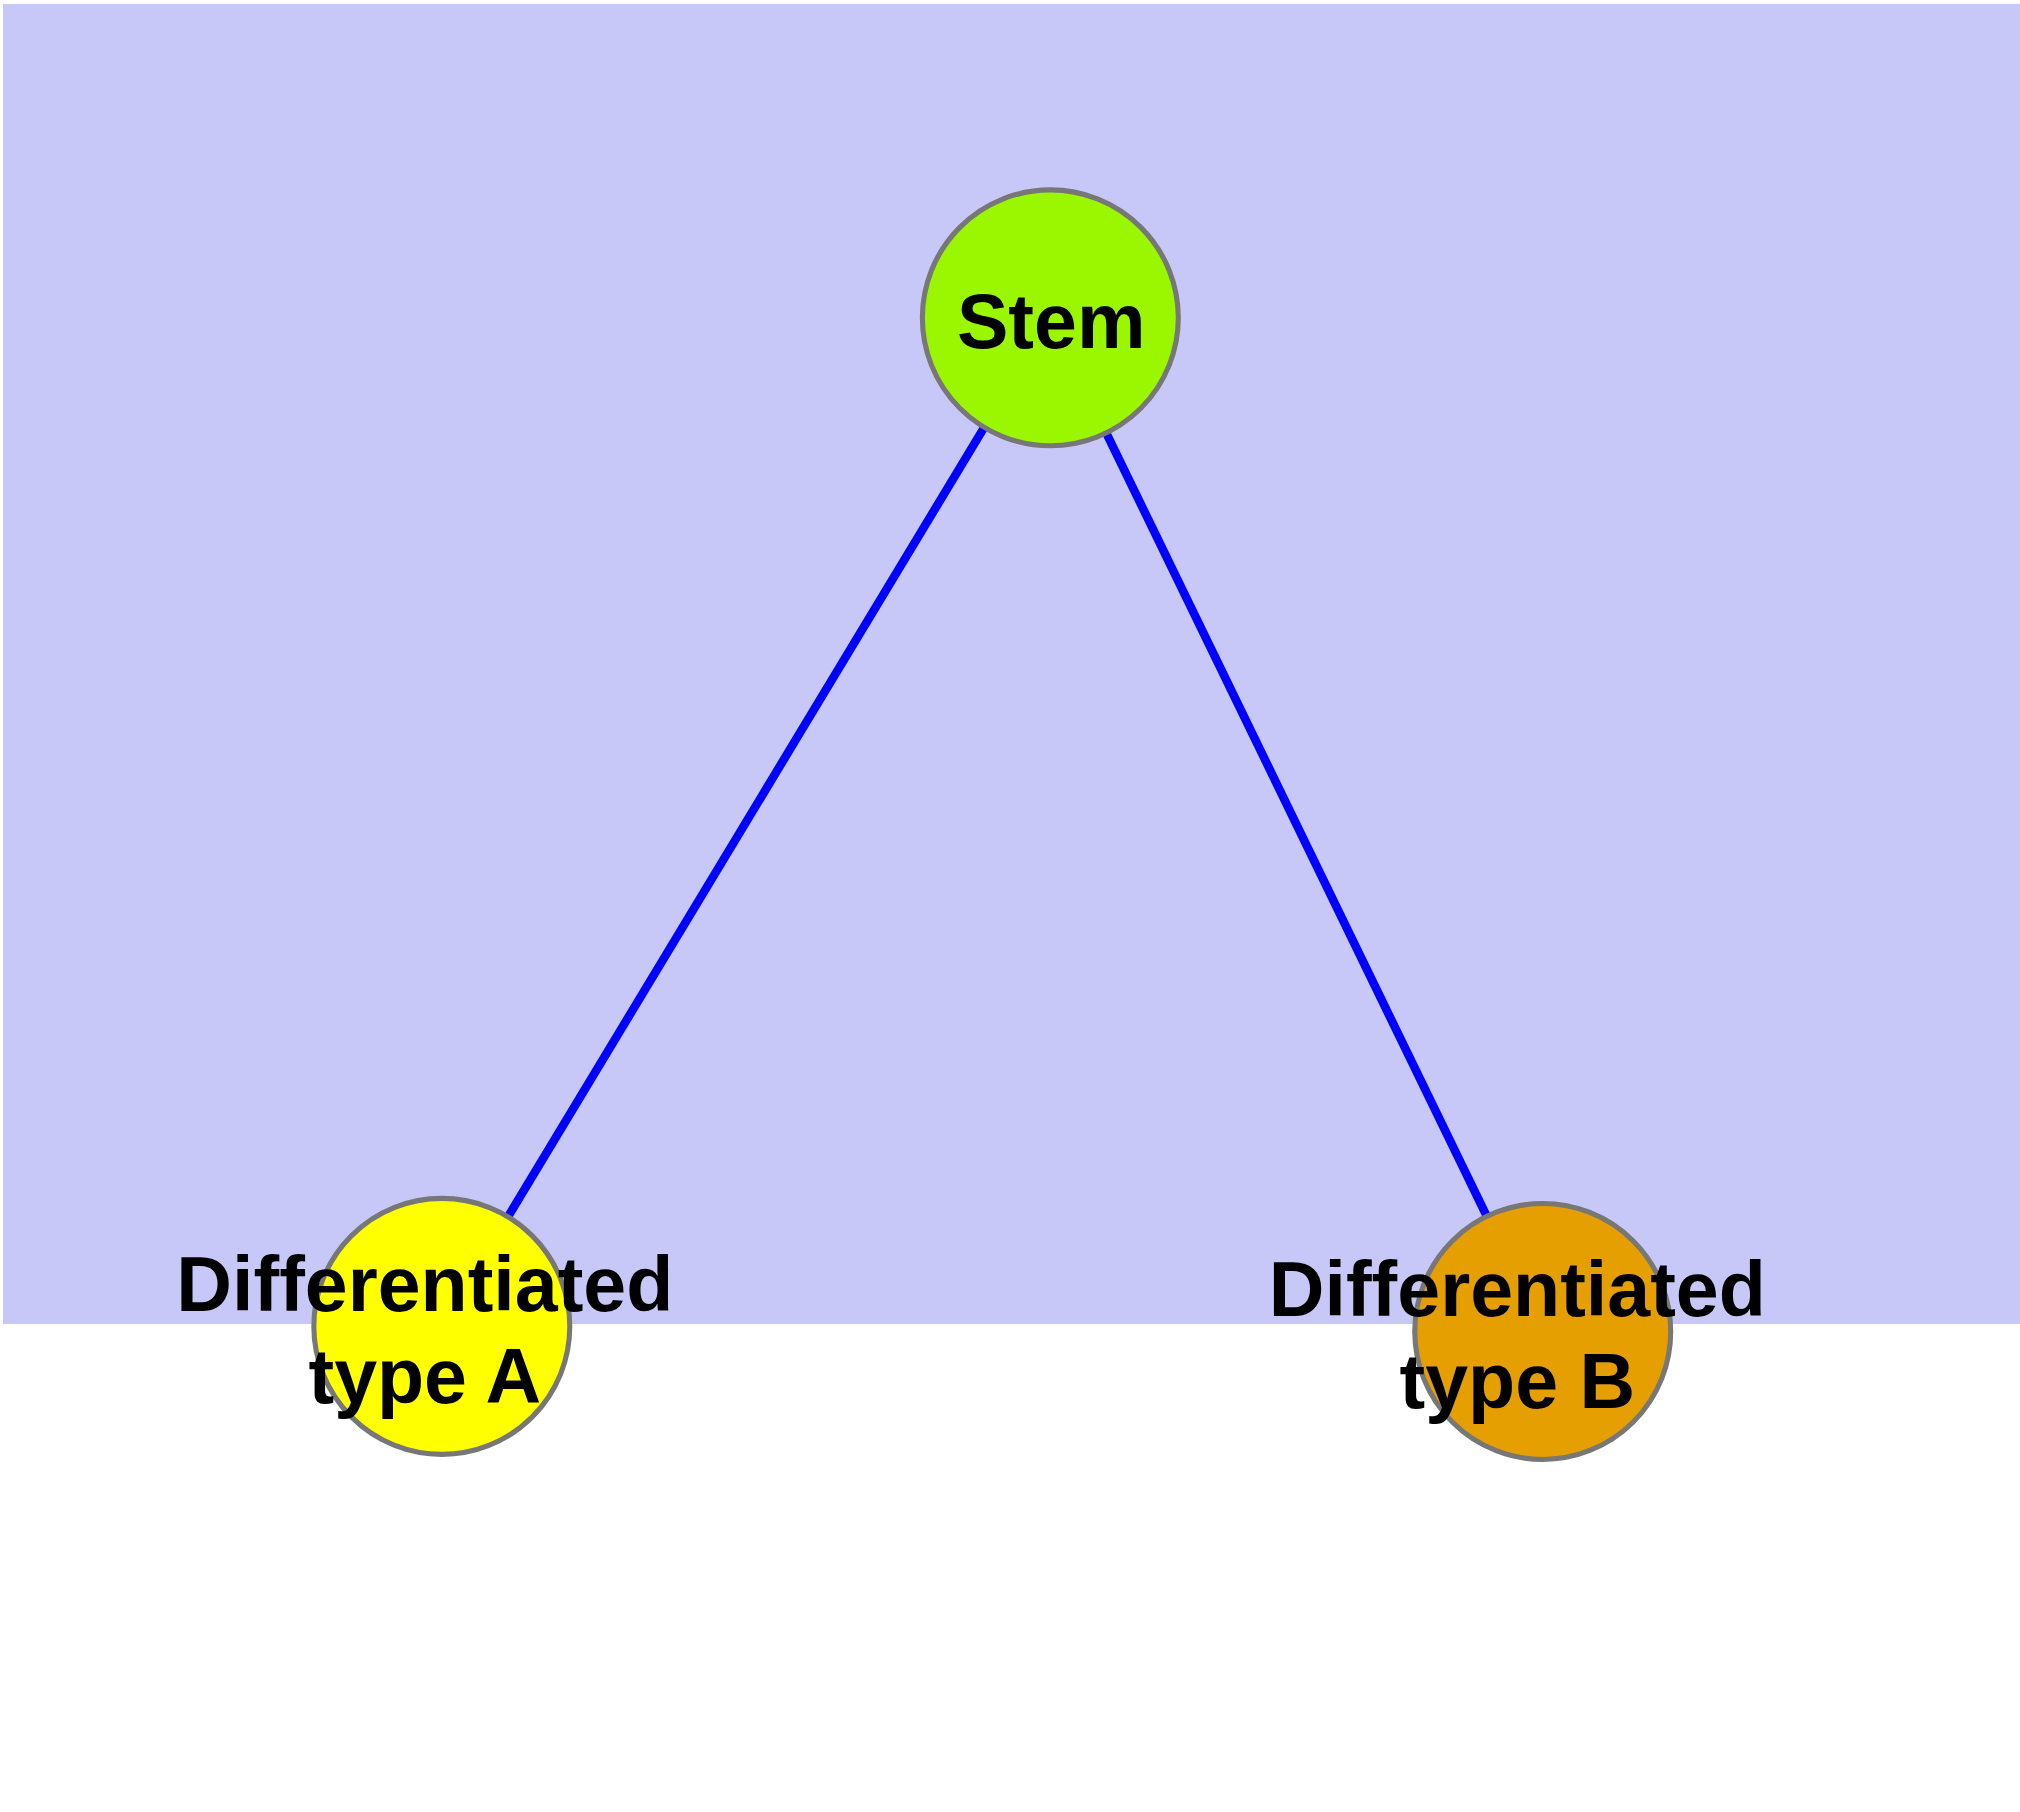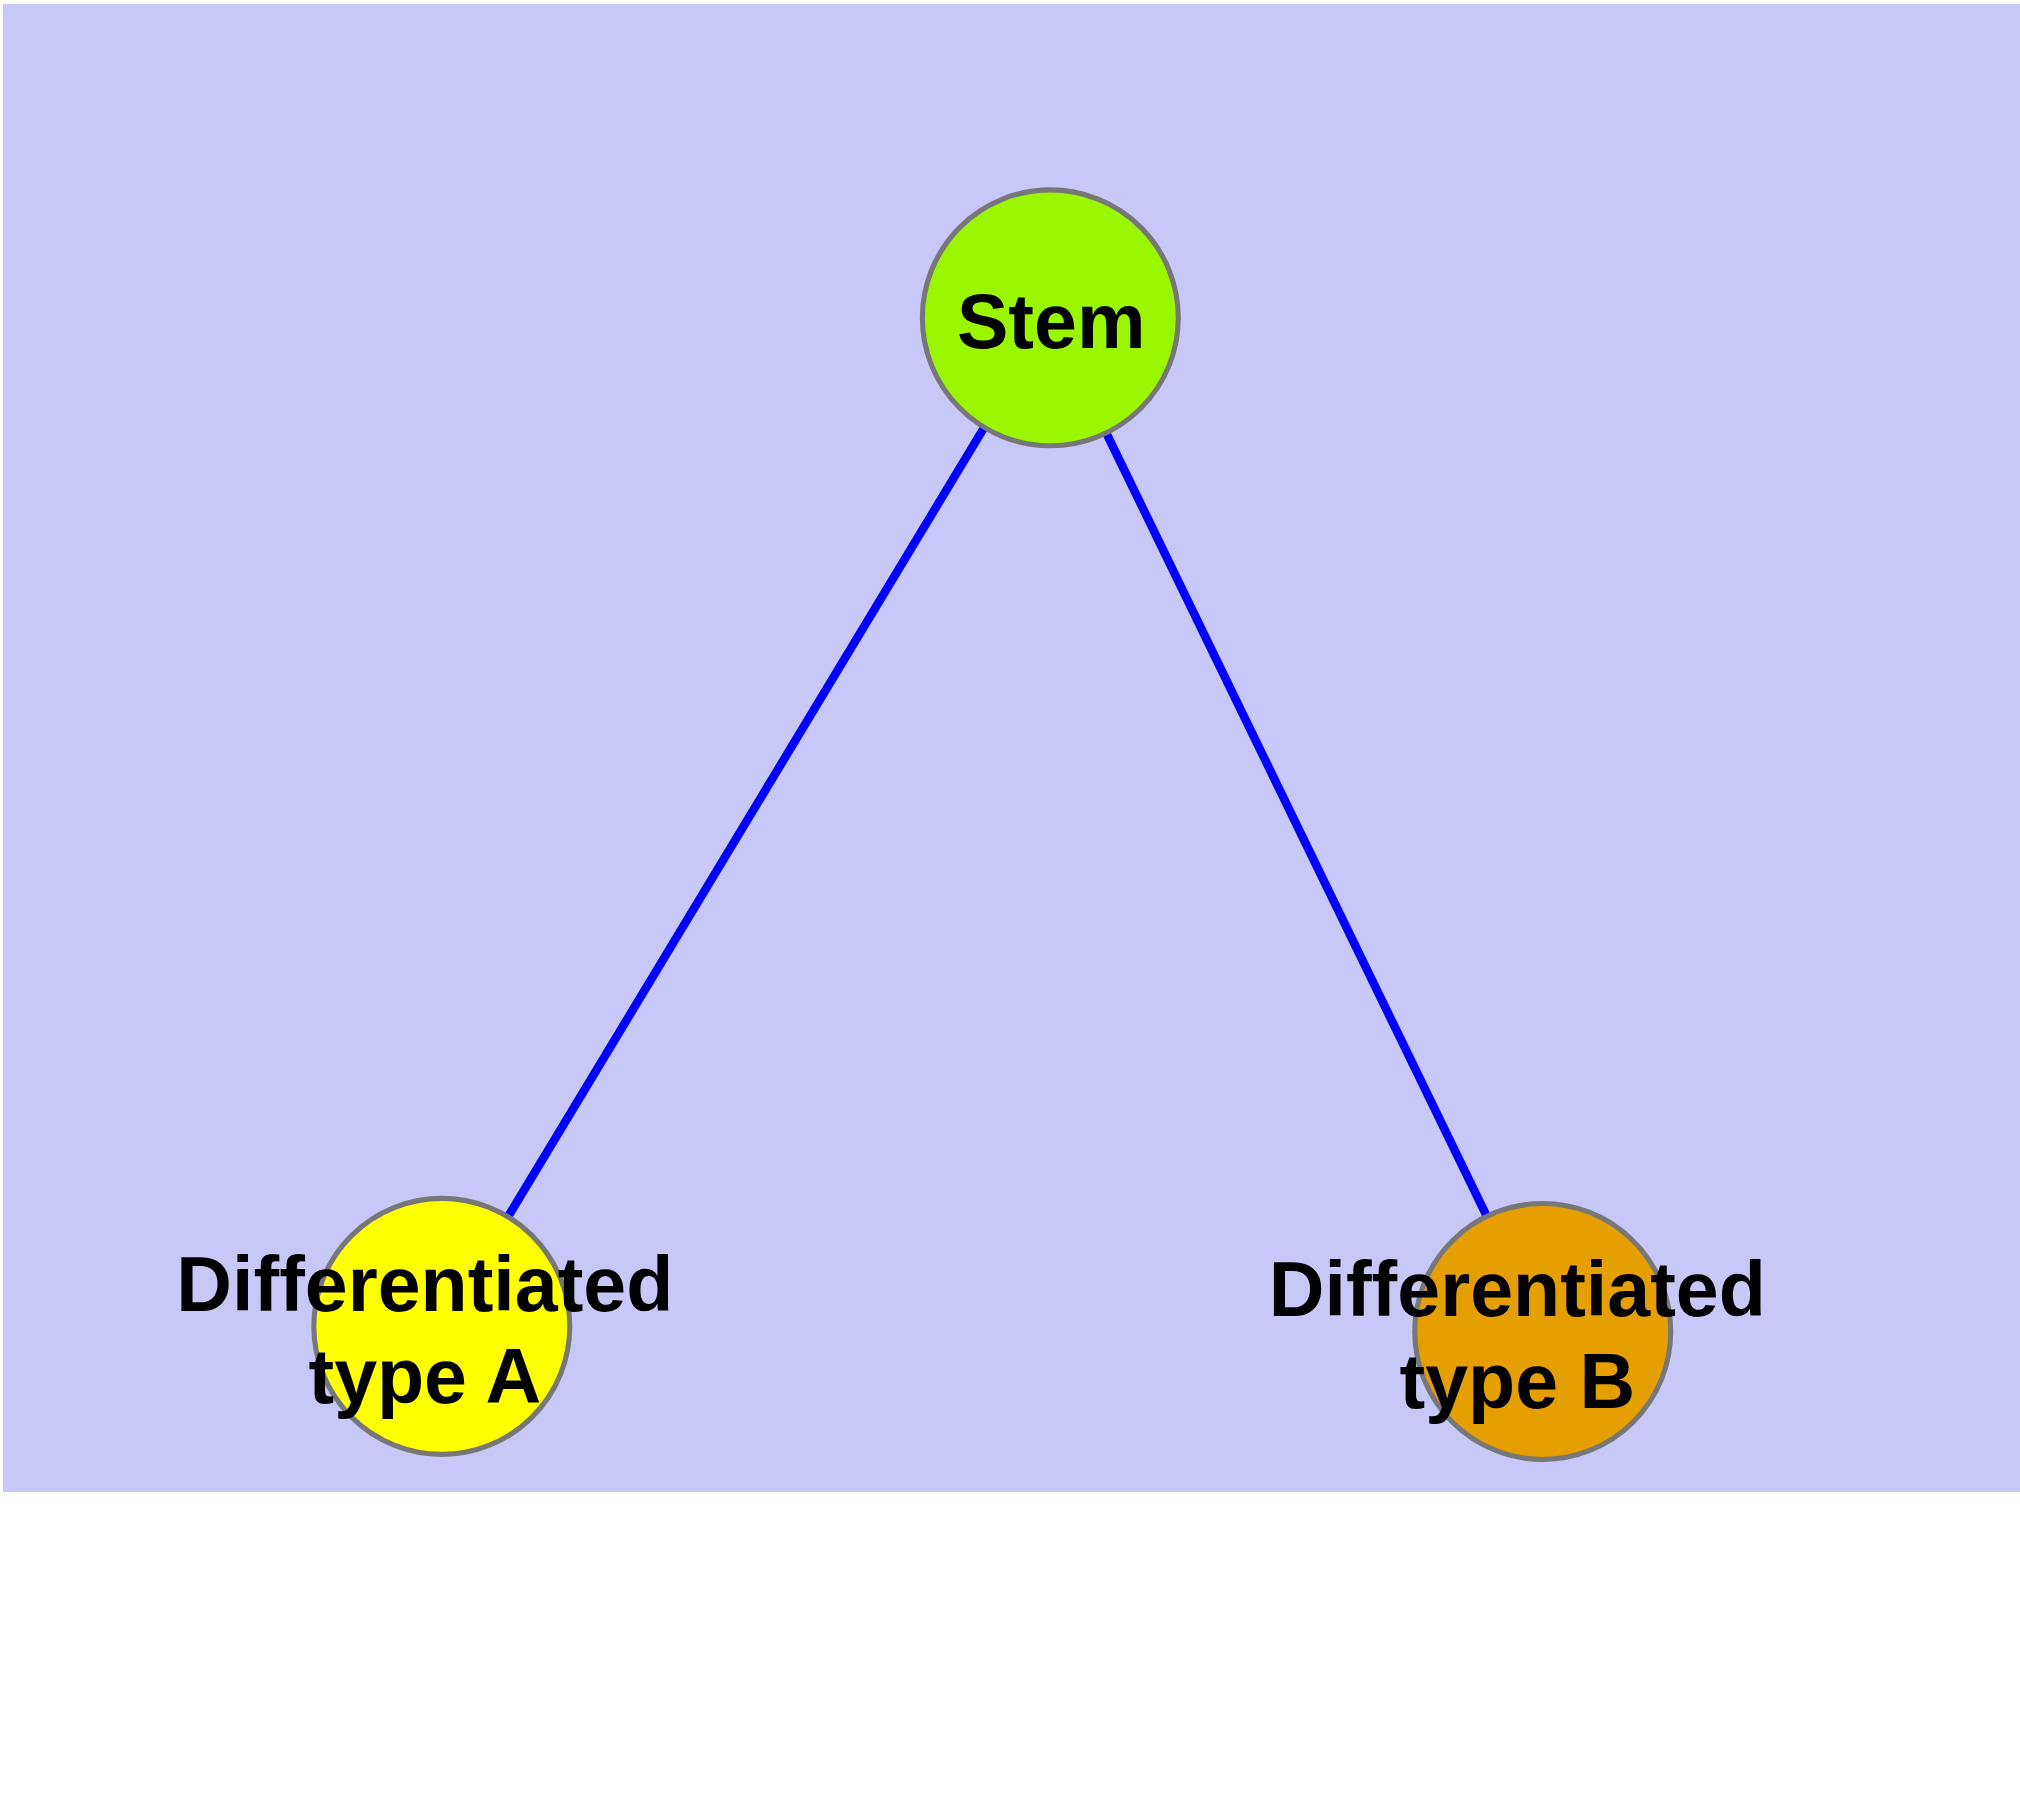--- a/index.html
+++ b/index.html
@@ -7,21 +7,21 @@
     padding: 0;
     background: #FFFFFF;
     width: 2021px;
     height: 1812px;
     overflow: hidden;
     font-family: "Liberation Sans", sans-serif;
   }
   .stage {
     position: relative;
     width: 2021px;
-    height: 1492px;
+    height: 1324px;
   }
   .panel {
     position: absolute;
     left: 2.5px;
     top: 4.2px;
     right: 0;
     bottom: 0;
   }
   svg.graph {
     position: absolute;

